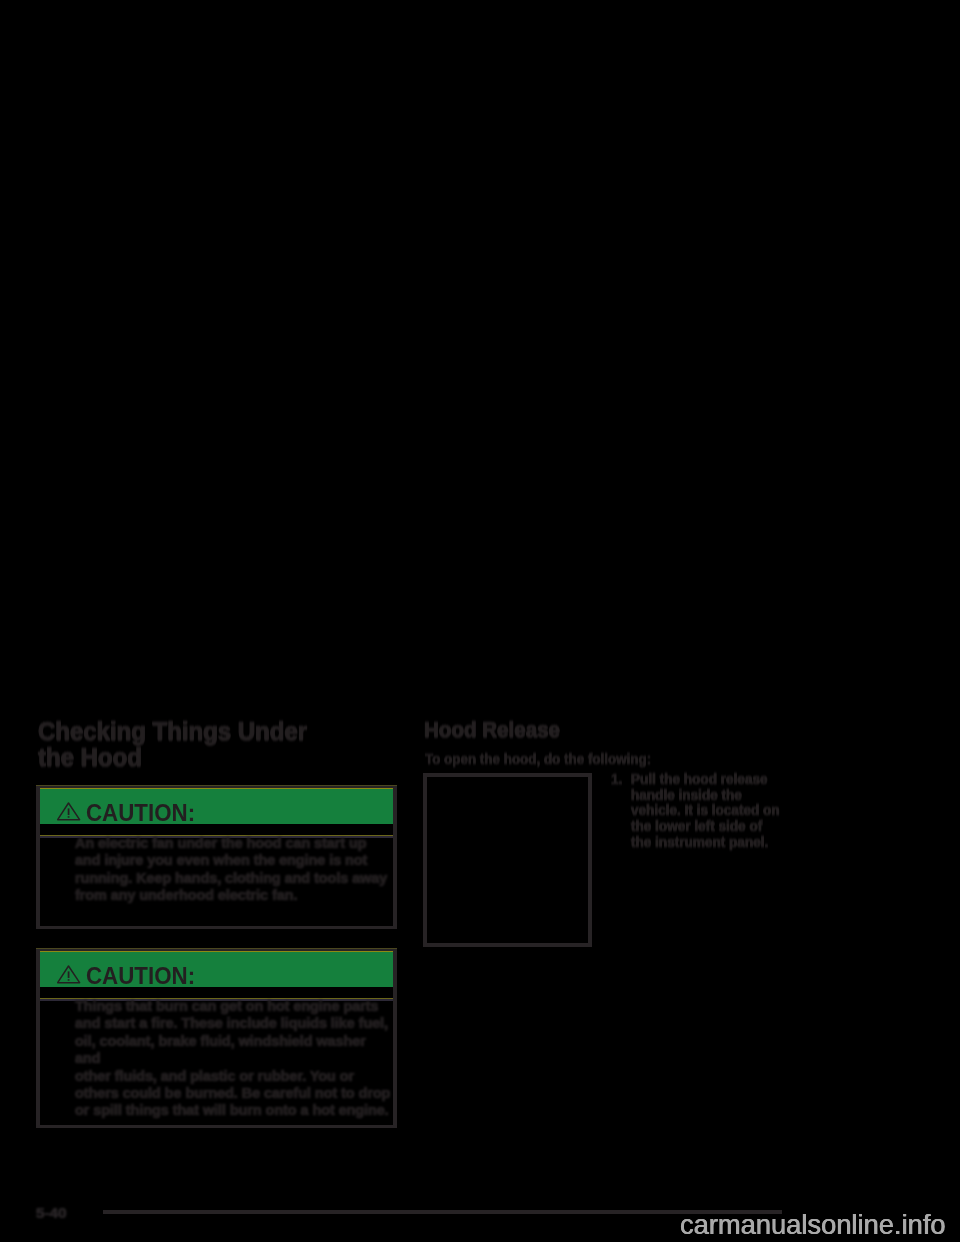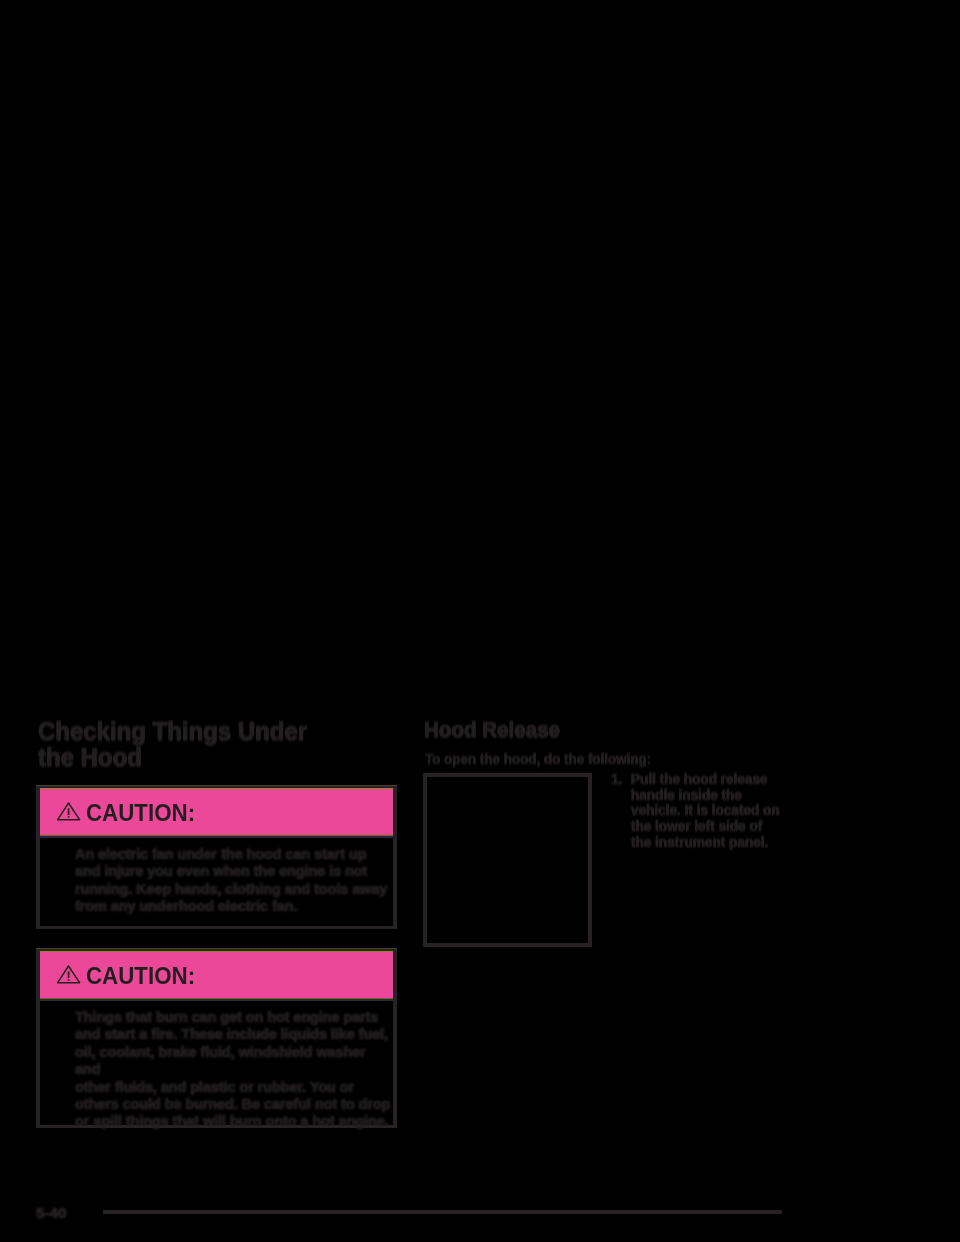--- a/index.html
+++ b/index.html
@@ -33,21 +33,21 @@
   .lead{position:absolute;left:0.5px;top:32px;
     filter:blur(0.8px);
     text-shadow:0 0 0.6px #231f20,0.35px 0 0.4px #231f20,-0.35px 0 0.4px #231f20;color:#231f20;font-size:15px;font-weight:bold;line-height:17.4px;
     -webkit-text-stroke:0.4px #231f20;
     transform:scaleX(0.894);transform-origin:0 0;width:400px;}
 
   .caution{border:4px solid #272325;border-top-width:3px;border-bottom-width:3px;position:absolute;left:-2px;background:#000;box-sizing:border-box;width:361px;}
   .c1{top:67px;height:144px;}
   .c2{top:230px;height:180px;}
   .caution::before{content:"";position:absolute;left:-4px;top:-3px;width:361px;height:1px;background:#4b471f;}
-  .caution-hd{background:#ec4899;display:flex;align-items:center;height:47px;position:relative;
+  .caution-hd{background:#15803d;display:flex;align-items:center;height:36px;position:relative;
      box-shadow:inset 0 1px 0 #8d8913;}
   .caution-hd::after{content:"";position:absolute;left:0;right:0;top:47px;height:3px;
      background:linear-gradient(#6b661a 0 1px,#2c2836 1px 3px);}
   .caution-hd .tri{position:absolute;left:16.9px;top:13.8px;display:block;line-height:0;}
   .caution-hd .lbl{position:absolute;left:46px;top:3.8px;color:#231f20;font-size:24px;font-weight:bold;display:inline-block;transform:scaleX(0.93);transform-origin:0 50%;line-height:42px;}
   .caution-bd{filter:blur(0.8px);padding:11px 0 0 35px;color:#231f20;font-size:14.3px;font-weight:bold;line-height:17.4px;white-space:pre-line;
     -webkit-text-stroke:0.65px #231f20;
     text-shadow:0 0 0.6px #231f20,0.35px 0 0.4px #231f20,-0.35px 0 0.4px #231f20;}
 
   .figbox{position:absolute;left:423px;top:773px;width:169px;height:174px;box-sizing:border-box;border:4px solid #272325;background:#000;}
@@ -123,13 +123,14 @@
       <div class="txt">Pull the hood release
 handle inside the
 vehicle. It is located on
 the lower left side of
 the instrument panel.</div>
     </div>
   </div>
 
   <div class="footer-rule"></div>
   <div class="pageno">5-40</div>
+  <div class="wm">carmanualsonline.info</div>
 </div>
 
 </body></html>

